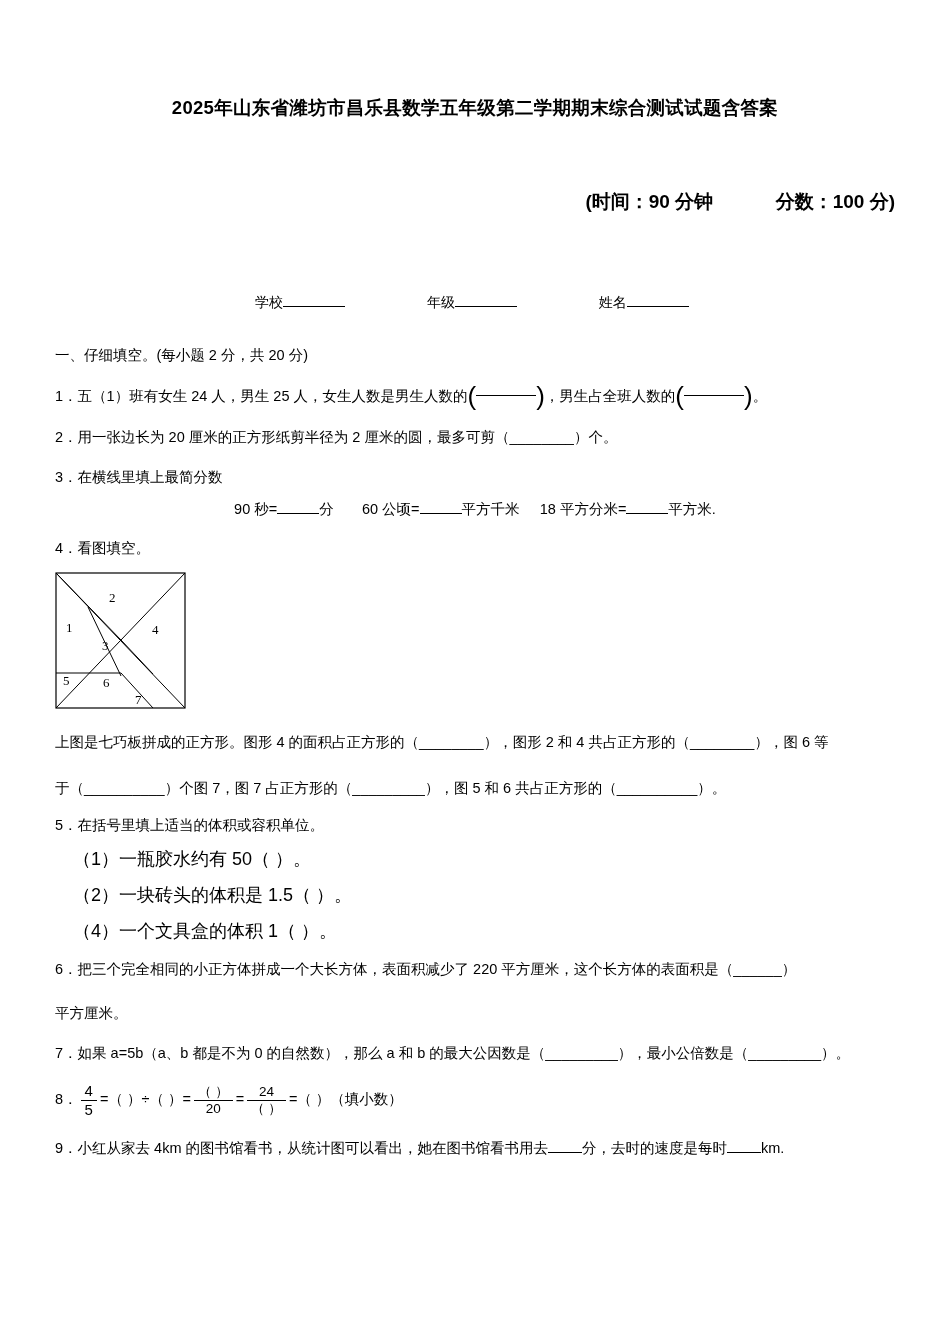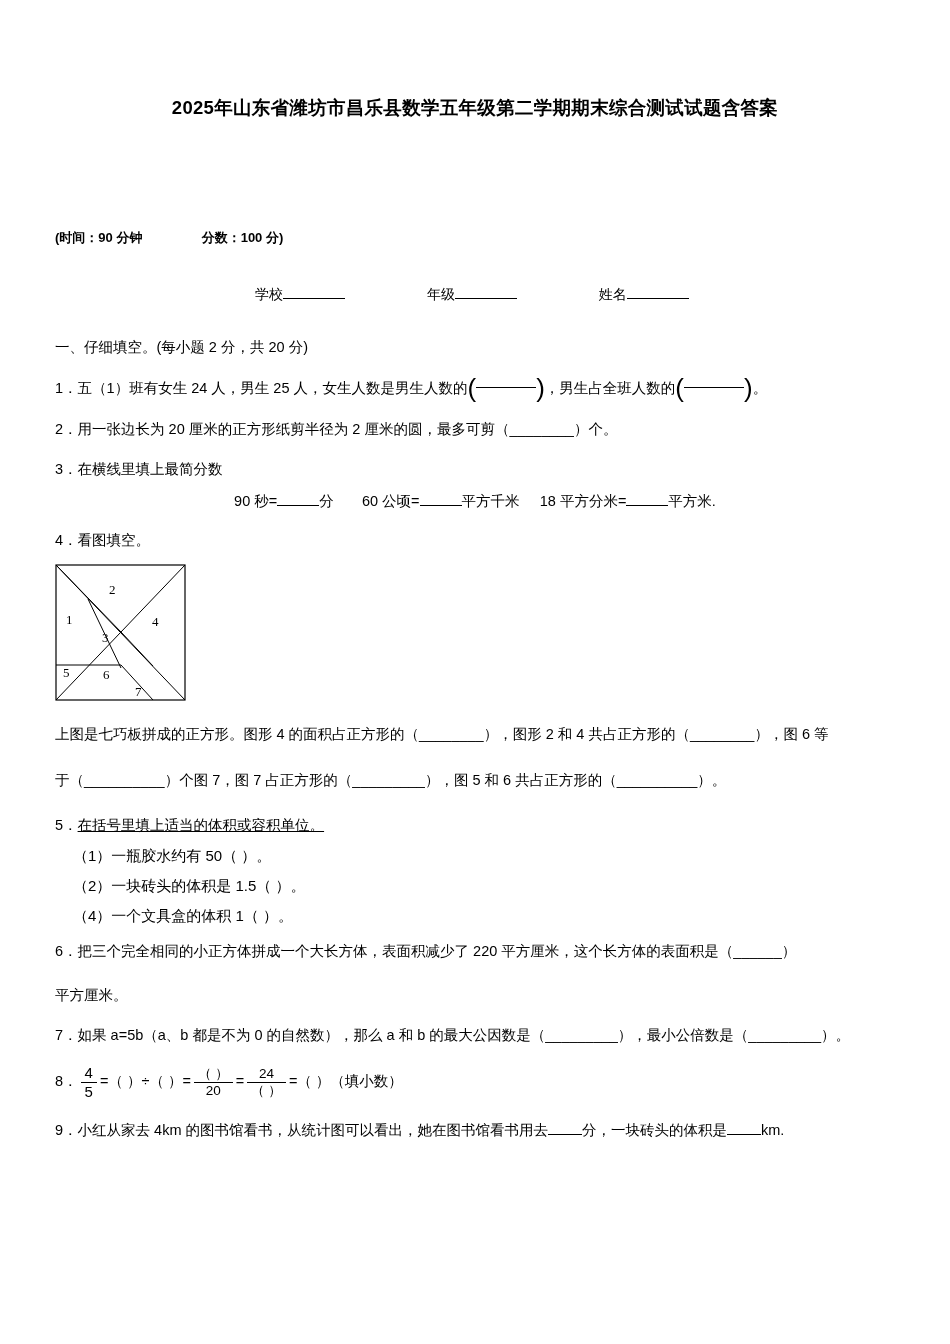--- a/index.html
+++ b/index.html
@@ -25,39 +25,40 @@
   .doc-title {
     text-align: center;
     font-size: 18.5px;
     font-weight: bold;
     font-family: "Liberation Sans", sans-serif;
     letter-spacing: 0.3px;
     margin: 0 0 0 0;
     line-height: 1.4;
   }
   .meta-line {
-    text-align: left;
-    font-size: 13px;
+    text-align: right;
+    font-size: 19px;
     font-weight: bold;
     font-family: "Liberation Sans", sans-serif;
-    margin-top: 108px;
+    margin-top: 68px;
   }
   .meta-line .gap {
     display: inline-block;
     width: 52px;
   }
   .fields-line {
     font-size: 14px;
     font-family: "Liberation Sans", sans-serif;
     margin-top: 38px;
     padding-left: 200px;
   }
   .fields-line .field {
     display: inline-block;
     margin-right: 78px;
+    margin-top: 40px;
   }
   .ul {
     display: inline-block;
     border-bottom: 1px solid #000;
     min-width: 62px;
     height: 13px;
   }
   .ul.short { min-width: 42px; }
   .ul.tiny { min-width: 34px; }
 
@@ -71,21 +72,21 @@
     font-size: 14.5px;
     font-family: "Liberation Sans", sans-serif;
     line-height: 2.05;
     margin-top: 10px;
     position: relative;
   }
   .q-num {
     display: inline-block;
   }
   .sub {
-    font-size: 15px;
+    font-size: 18px;
     font-family: "Liberation Sans", sans-serif;
     line-height: 2.0;
     padding-left: 18px;
   }
   .frac {
     display: inline-block;
     vertical-align: middle;
     text-align: center;
     line-height: 1.15;
     font-size: 13.5px;
@@ -206,37 +207,37 @@
       <text x="97" y="62" font-family="Liberation Serif, serif" font-size="13">4</text>
       <text x="8" y="113" font-family="Liberation Serif, serif" font-size="13">5</text>
       <text x="48" y="115" font-family="Liberation Serif, serif" font-size="13">6</text>
       <text x="80" y="132" font-family="Liberation Serif, serif" font-size="13">7</text>
     </svg>
   </div>
 
   <div class="q" style="margin-top:18px;">上图是七巧板拼成的正方形。图形 4 的面积占正方形的（________），图形 2 和 4 共占正方形的（________），图 6 等</div>
   <div class="q" style="margin-top:16px;">于（__________）个图 7，图 7 占正方形的（_________），图 5 和 6 共占正方形的（__________）。</div>
 
-  <div class="q" style="margin-top:16px;text-decoration:underline;">
+  <div class="q" style="margin-top:8px;">
     <span class="q-num">5．</span><span>在括号里填上适当的体积或容积单位。</span>
   </div>
   <div class="sub">（1）一瓶胶水约有 50（  ）。</div>
   <div class="sub">（2）一块砖头的体积是 1.5（  ）。</div>
   <div class="sub">（4）一个文具盒的体积 1（  ）。</div>
 
   <div class="q" style="margin-top:6px;">
     <span class="q-num">6．</span><span>把三个完全相同的小正方体拼成一个大长方体，表面积减少了 220 平方厘米，这个长方体的表面积是（______）</span>
   </div>
   <div class="q" style="margin-top:14px;">平方厘米。</div>
 
   <div class="q">
     <span class="q-num">7．</span><span>如果 a=5b（a、b 都是不为 0 的自然数），那么 a 和 b 的最大公因数是（_________），最小公倍数是（_________）。</span>
   </div>
 
   <div class="q" style="margin-top:14px;">
     <span class="q-num">8．</span><span class="frac big"><span class="num">4</span><span class="den">5</span></span><span>=（  ）÷（  ）=</span><span class="frac"><span class="num">（  ）</span><span class="den">20</span></span><span>=</span><span class="frac"><span class="num">24</span><span class="den">（  ）</span></span><span>=（   ）（填小数）</span>
   </div>
 
   <div class="q" style="margin-top:16px;">
-    <span class="q-num">9．</span><span>小红从家去 4km 的图书馆看书，从统计图可以看出，她在图书馆看书用去</span><span class="ul tiny"></span><span>分，一块砖头的体积是</span><span class="ul tiny"></span><span>km.</span>
+    <span class="q-num">9．</span><span>小红从家去 4km 的图书馆看书，从统计图可以看出，她在图书馆看书用去</span><span class="ul tiny"></span><span>分，去时的速度是每时</span><span class="ul tiny"></span><span>km.</span>
   </div>
 
 </div>
 
 </body></html>

